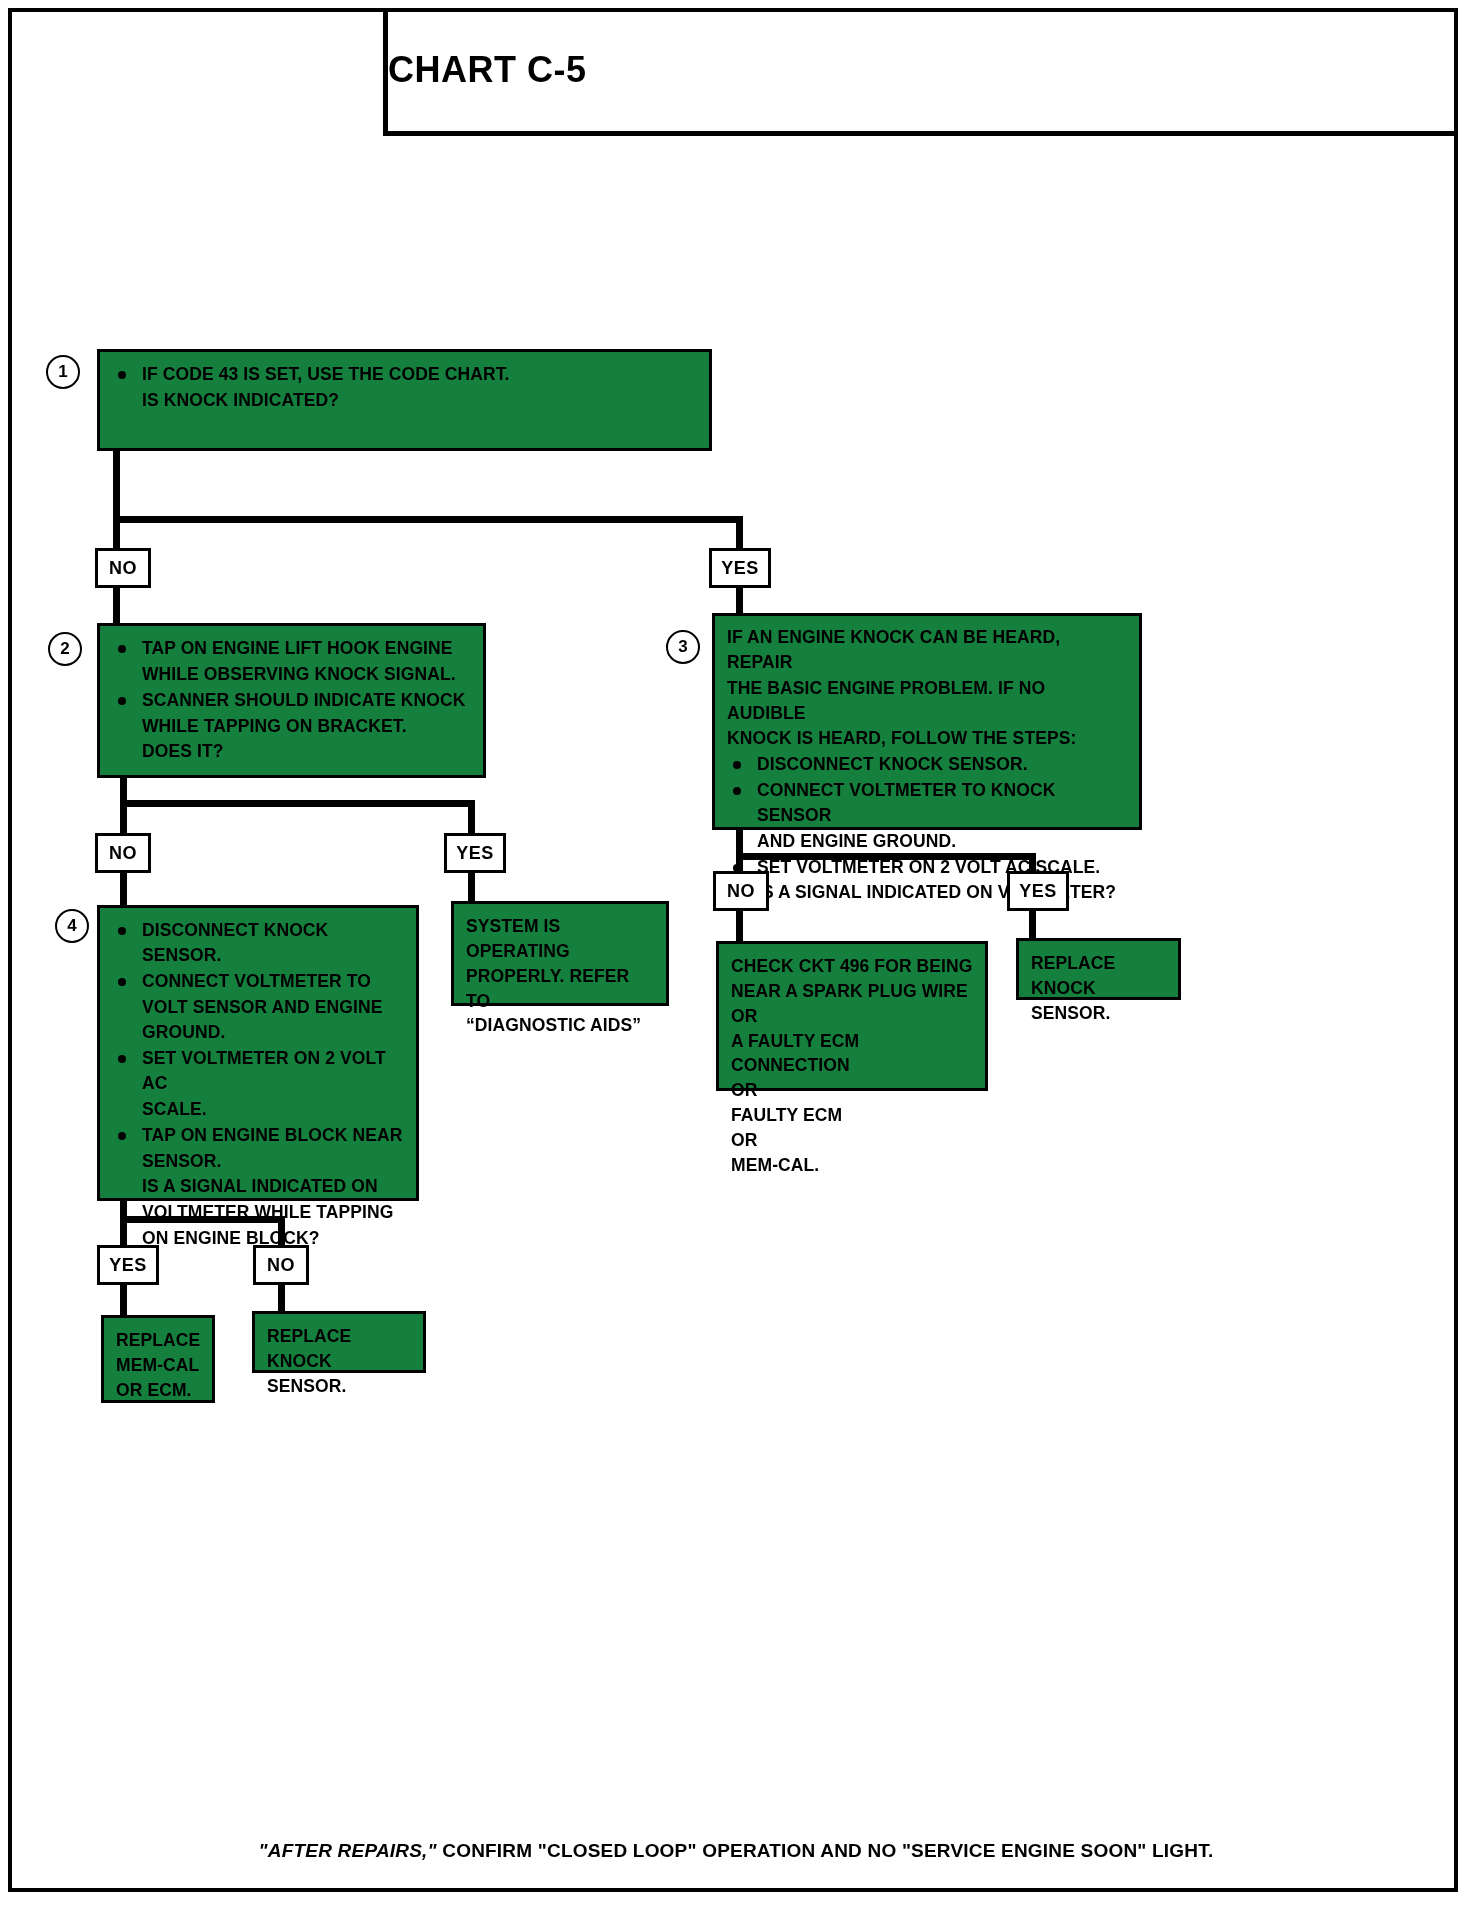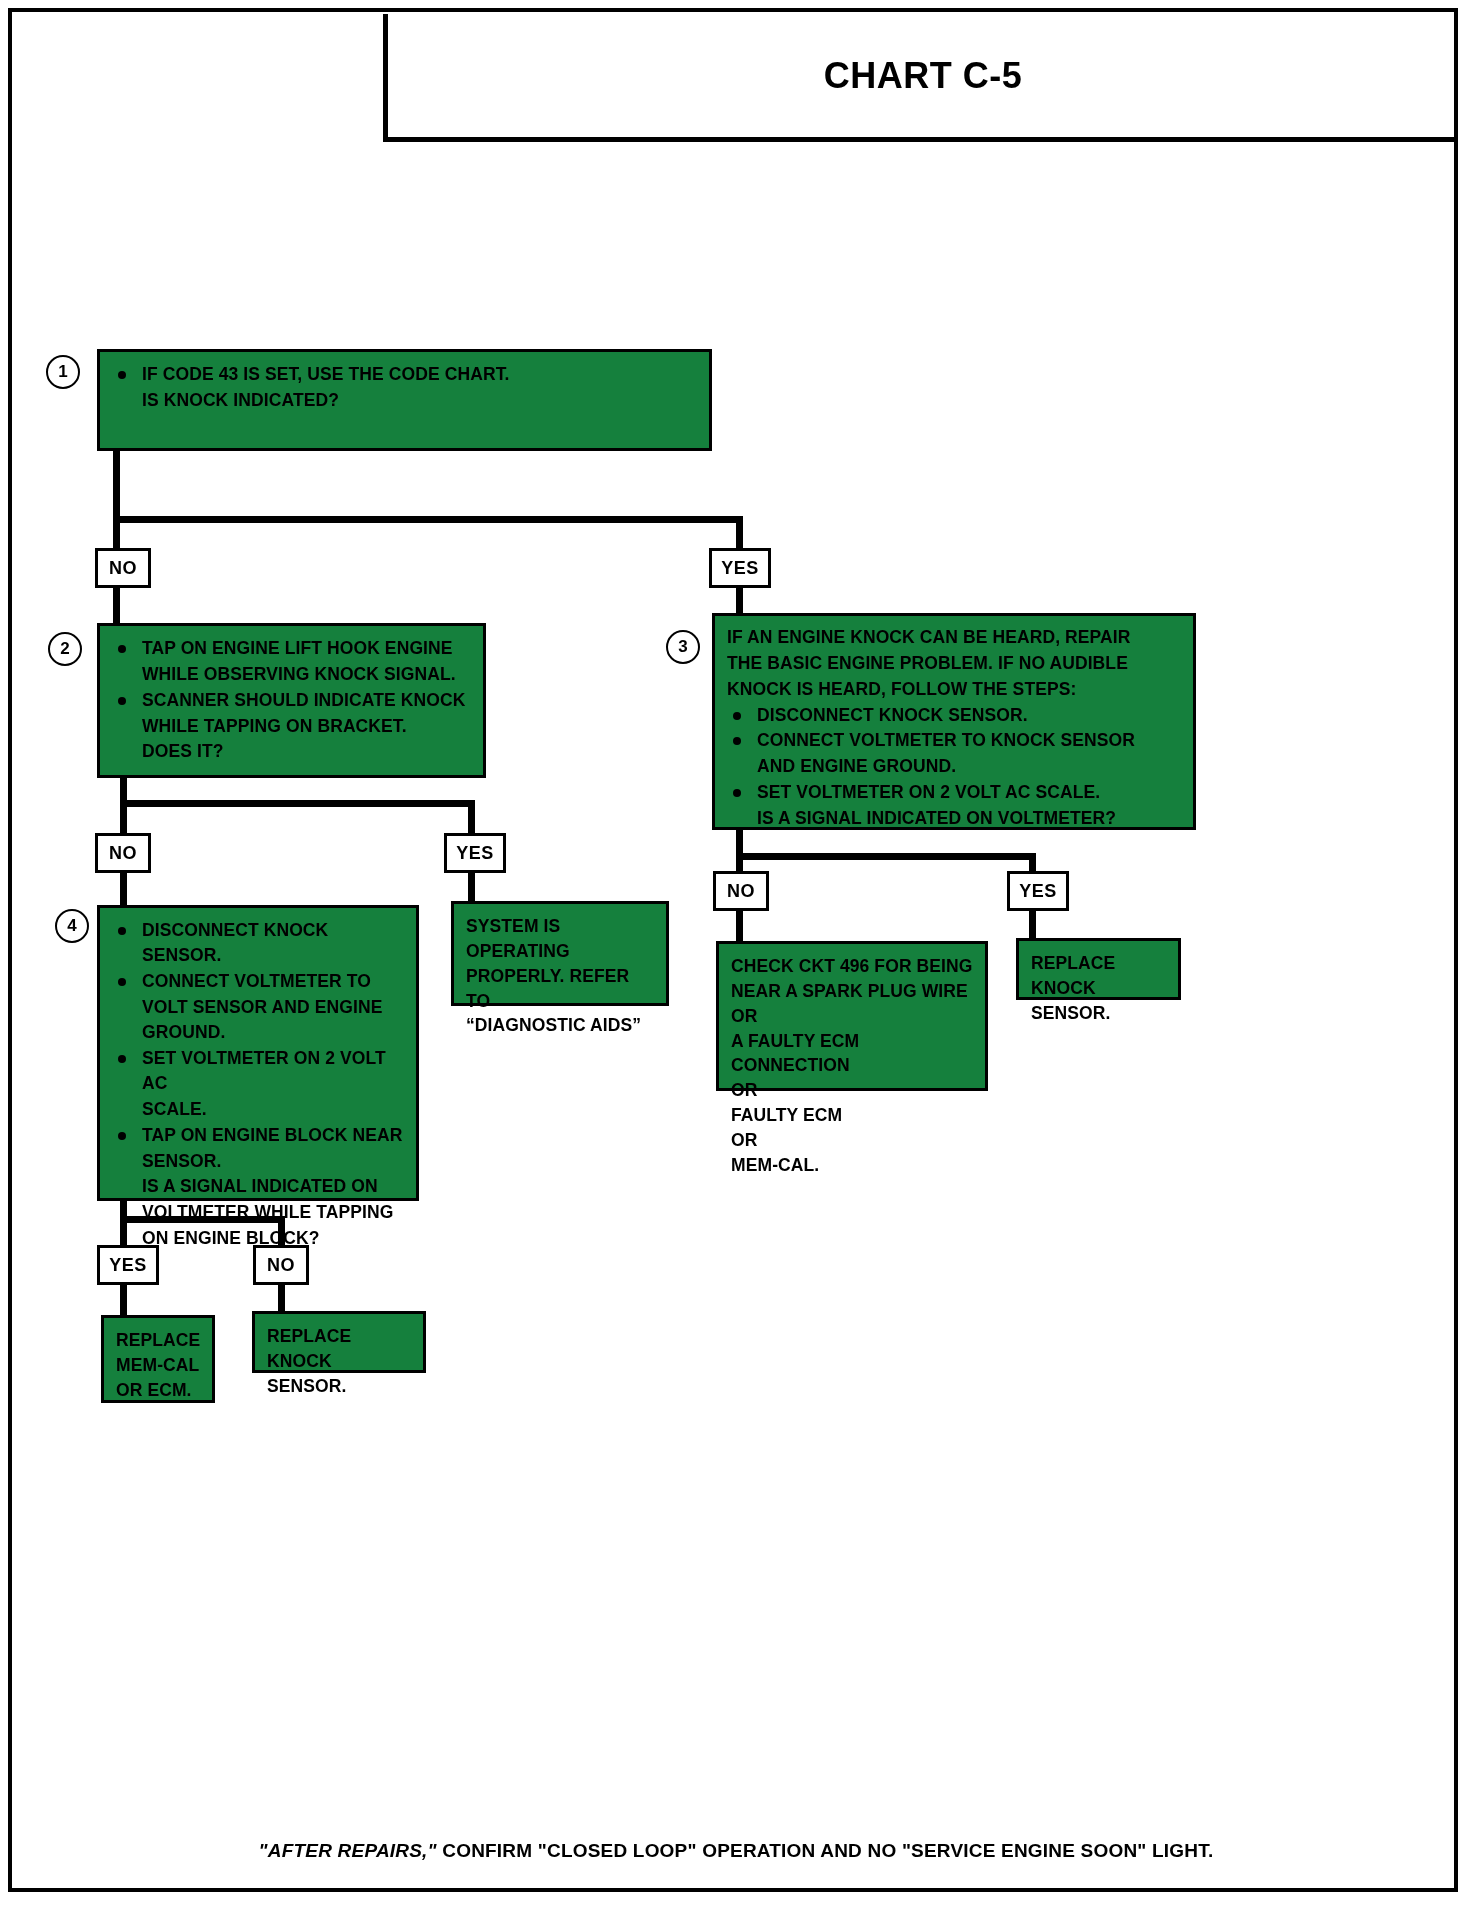--- a/index.html
+++ b/index.html
@@ -21,28 +21,27 @@
     position:absolute;
     left:8px; top:8px;
     width:1450px; height:1884px;
     border:4px solid #000;
     box-sizing:border-box;
   }
 
   
   .title-block{
     position:absolute;
-    left:383px; top:14px;
+    left:383px; top:8px;
     width:1075px; height:128px;
     border-left:5px solid #000;
     border-bottom:5px solid #000;
     box-sizing:border-box;
     display:flex;
     flex-direction:column;
-    align-items:center;
     justify-content:center;
     gap:6px;
   }
   .title-main{
     font-size:36px;
     font-weight:bold;
     letter-spacing:.5px;
     line-height:1;
   }
   .title-sub{
@@ -190,21 +189,21 @@
       <li>SCANNER  SHOULD INDICATE KNOCK</li>
       <li class="nobullet">WHILE TAPPING ON BRACKET.</li>
       <li class="nobullet">DOES IT?</li>
     </ul>
   </div>
 
   <div class="ynbox" style="left:95px; top:833px;">NO</div>
   <div class="ynbox wide" style="left:444px; top:833px;">YES</div>
 
   <div class="circle" style="left:666px; top:630px;">3</div>
-  <div class="box" style="left:712px; top:613px; width:484px; height:217px; padding-top:9px;">
+  <div class="box" style="left:712px; top:613px; width:430px; height:217px; padding-top:9px;">
     <ul>
       <li class="nobullet" style="padding-left:0;">IF AN ENGINE KNOCK CAN BE HEARD, REPAIR</li>
       <li class="nobullet" style="padding-left:0;">THE BASIC ENGINE PROBLEM. IF NO AUDIBLE</li>
       <li class="nobullet" style="padding-left:0;">KNOCK IS HEARD, FOLLOW THE STEPS:</li>
       <li>DISCONNECT KNOCK SENSOR.</li>
       <li>CONNECT VOLTMETER TO KNOCK SENSOR</li>
       <li class="nobullet">AND ENGINE GROUND.</li>
       <li>SET VOLTMETER ON 2 VOLT AC SCALE.</li>
       <li class="nobullet">IS A SIGNAL INDICATED ON VOLTMETER?</li>
     </ul>

